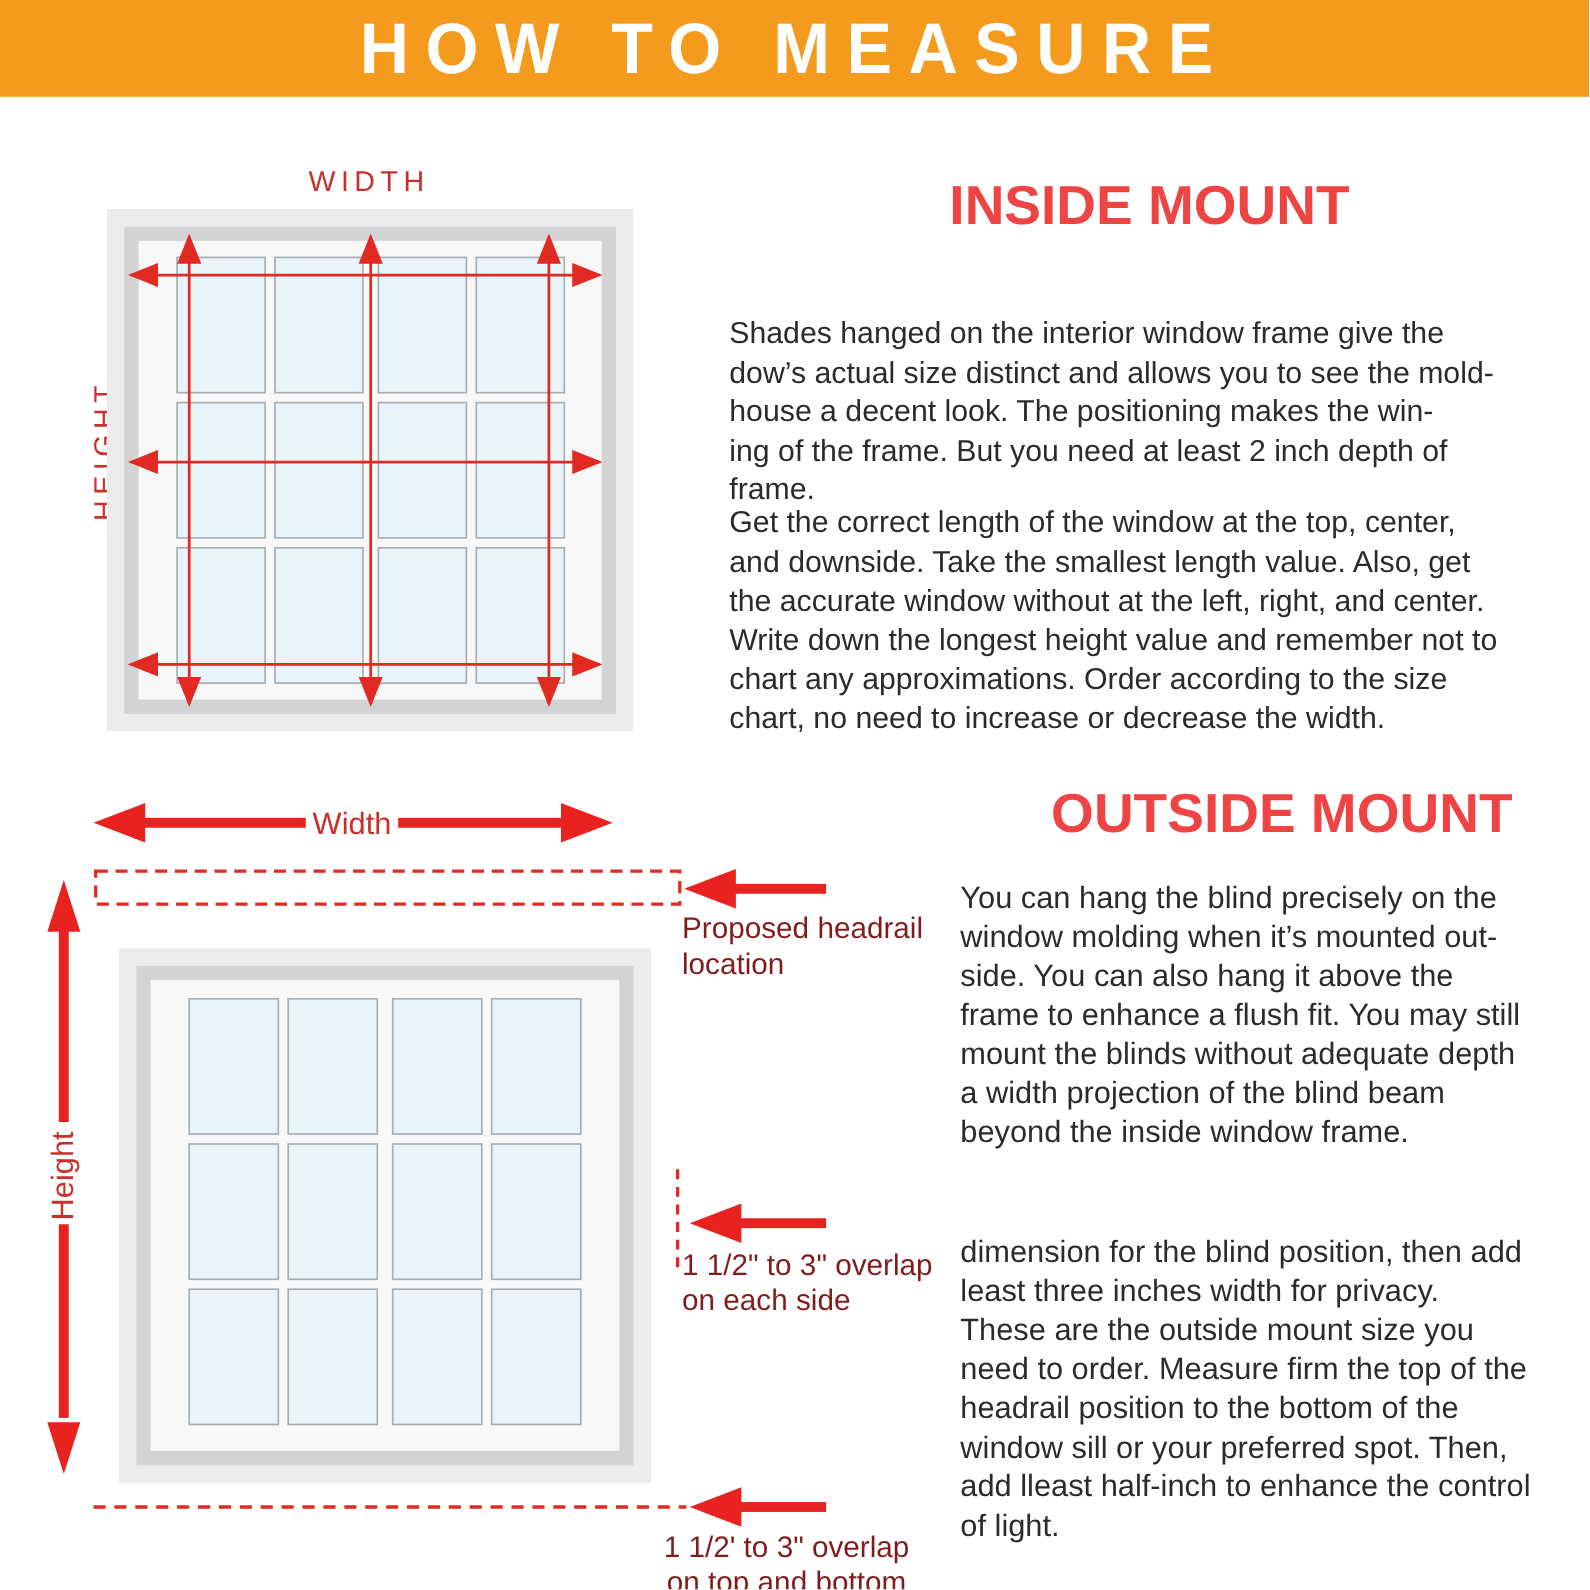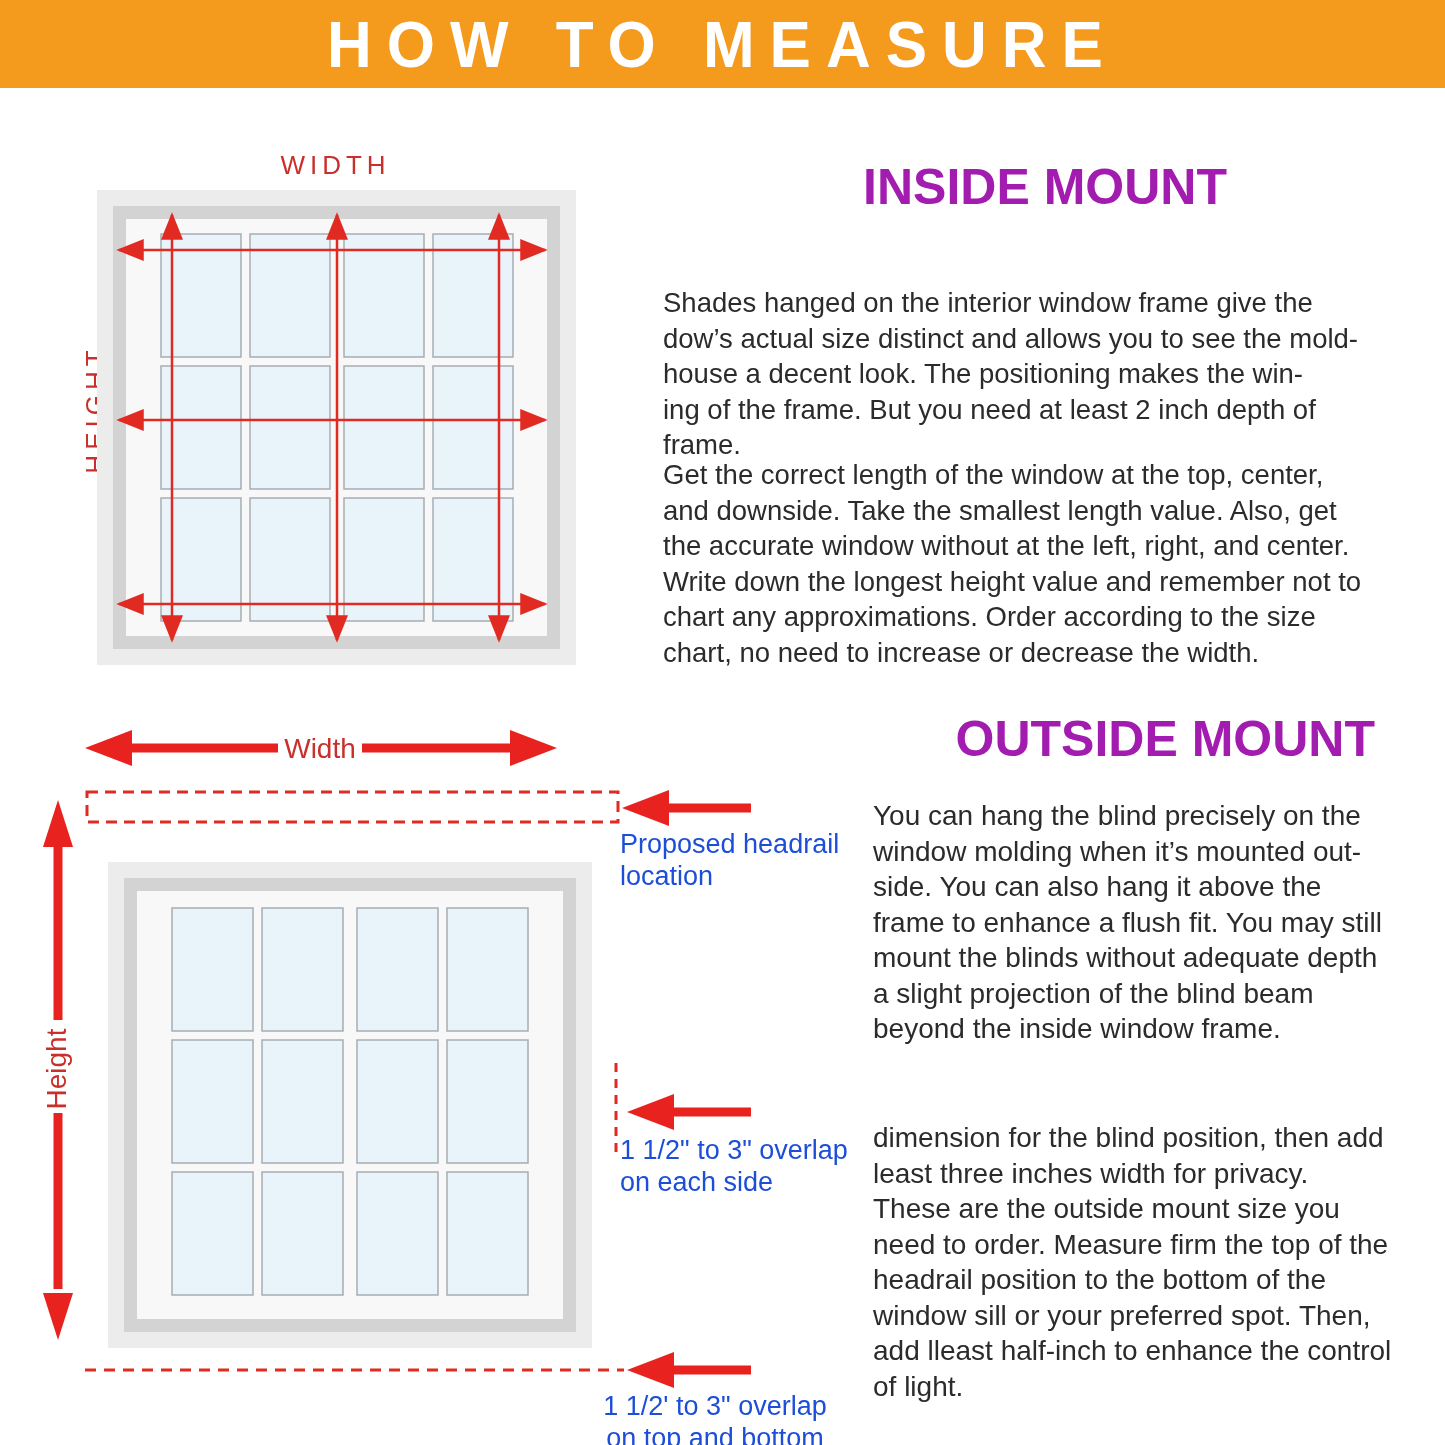--- a/index.html
+++ b/index.html
@@ -11,28 +11,28 @@
           align-items:center;justify-content:center;}
   .banner-title{color:#ffffff;font-weight:bold;font-size:62px;letter-spacing:15px;
                 transform:scaleY(1.05);white-space:nowrap;}
 
   
   .red-label{position:absolute;color:#C9302B;font-size:26px;white-space:nowrap;}
   .caps{letter-spacing:5px;}
   .rot{transform:rotate(-90deg);transform-origin:center center;text-align:center;}
 
   
-  .mount-heading{position:absolute;font-weight:bold;font-size:50px;color:#a21caf;
+  .mount-heading{position:absolute;font-weight:bold;font-size:50px;color:#ef4444;
                  text-align:center;white-space:nowrap;letter-spacing:0px;}
   .para{position:absolute;color:#2B2B2B;}
   .para > div{height:35.5px;white-space:nowrap;}
   .para.sz-inside{font-size:27.5px;}
   .para.sz-outside{font-size:28px;}
 
-  .annot{position:absolute;color:#1d4ed8;font-size:27px;line-height:32px;white-space:nowrap;}
+  .annot{position:absolute;color:#7f1d1d;font-size:27px;line-height:32px;white-space:nowrap;}
   .annot.centered{text-align:center;}
   svg{position:absolute;display:block;}
 </style>
 </head>
 <body>
 
 <div id="canvas">
 
   <div class="banner" style="background:#F49A1D;">
     <div class="banner-title">HOW TO MEASURE</div>
@@ -179,21 +179,21 @@
   </div>
 
   <div class="mount-heading" style="left:850px;top:710px;width:525px;text-align:right;">OUTSIDE MOUNT</div>
 
   <div class="para sz-outside" style="left:873px;top:800px;">
     <div>You can hang the blind precisely on the</div>
     <div>window molding when it’s mounted out-</div>
     <div>side. You can also hang it above the</div>
     <div>frame to enhance a flush fit. You may still</div>
     <div>mount the blinds without adequate depth</div>
-    <div>a slight projection of the blind beam</div>
+    <div>a width projection of the blind beam</div>
     <div>beyond the inside window frame.</div>
   </div>
 
   <div class="para sz-outside" style="left:873px;top:1122px;">
     <div>dimension for the blind position, then add</div>
     <div>least three inches width for privacy.</div>
     <div>These are the outside mount size you</div>
     <div>need to order. Measure firm the top of the</div>
     <div>headrail position to the bottom of the</div>
     <div>window sill or your preferred spot. Then,</div>

